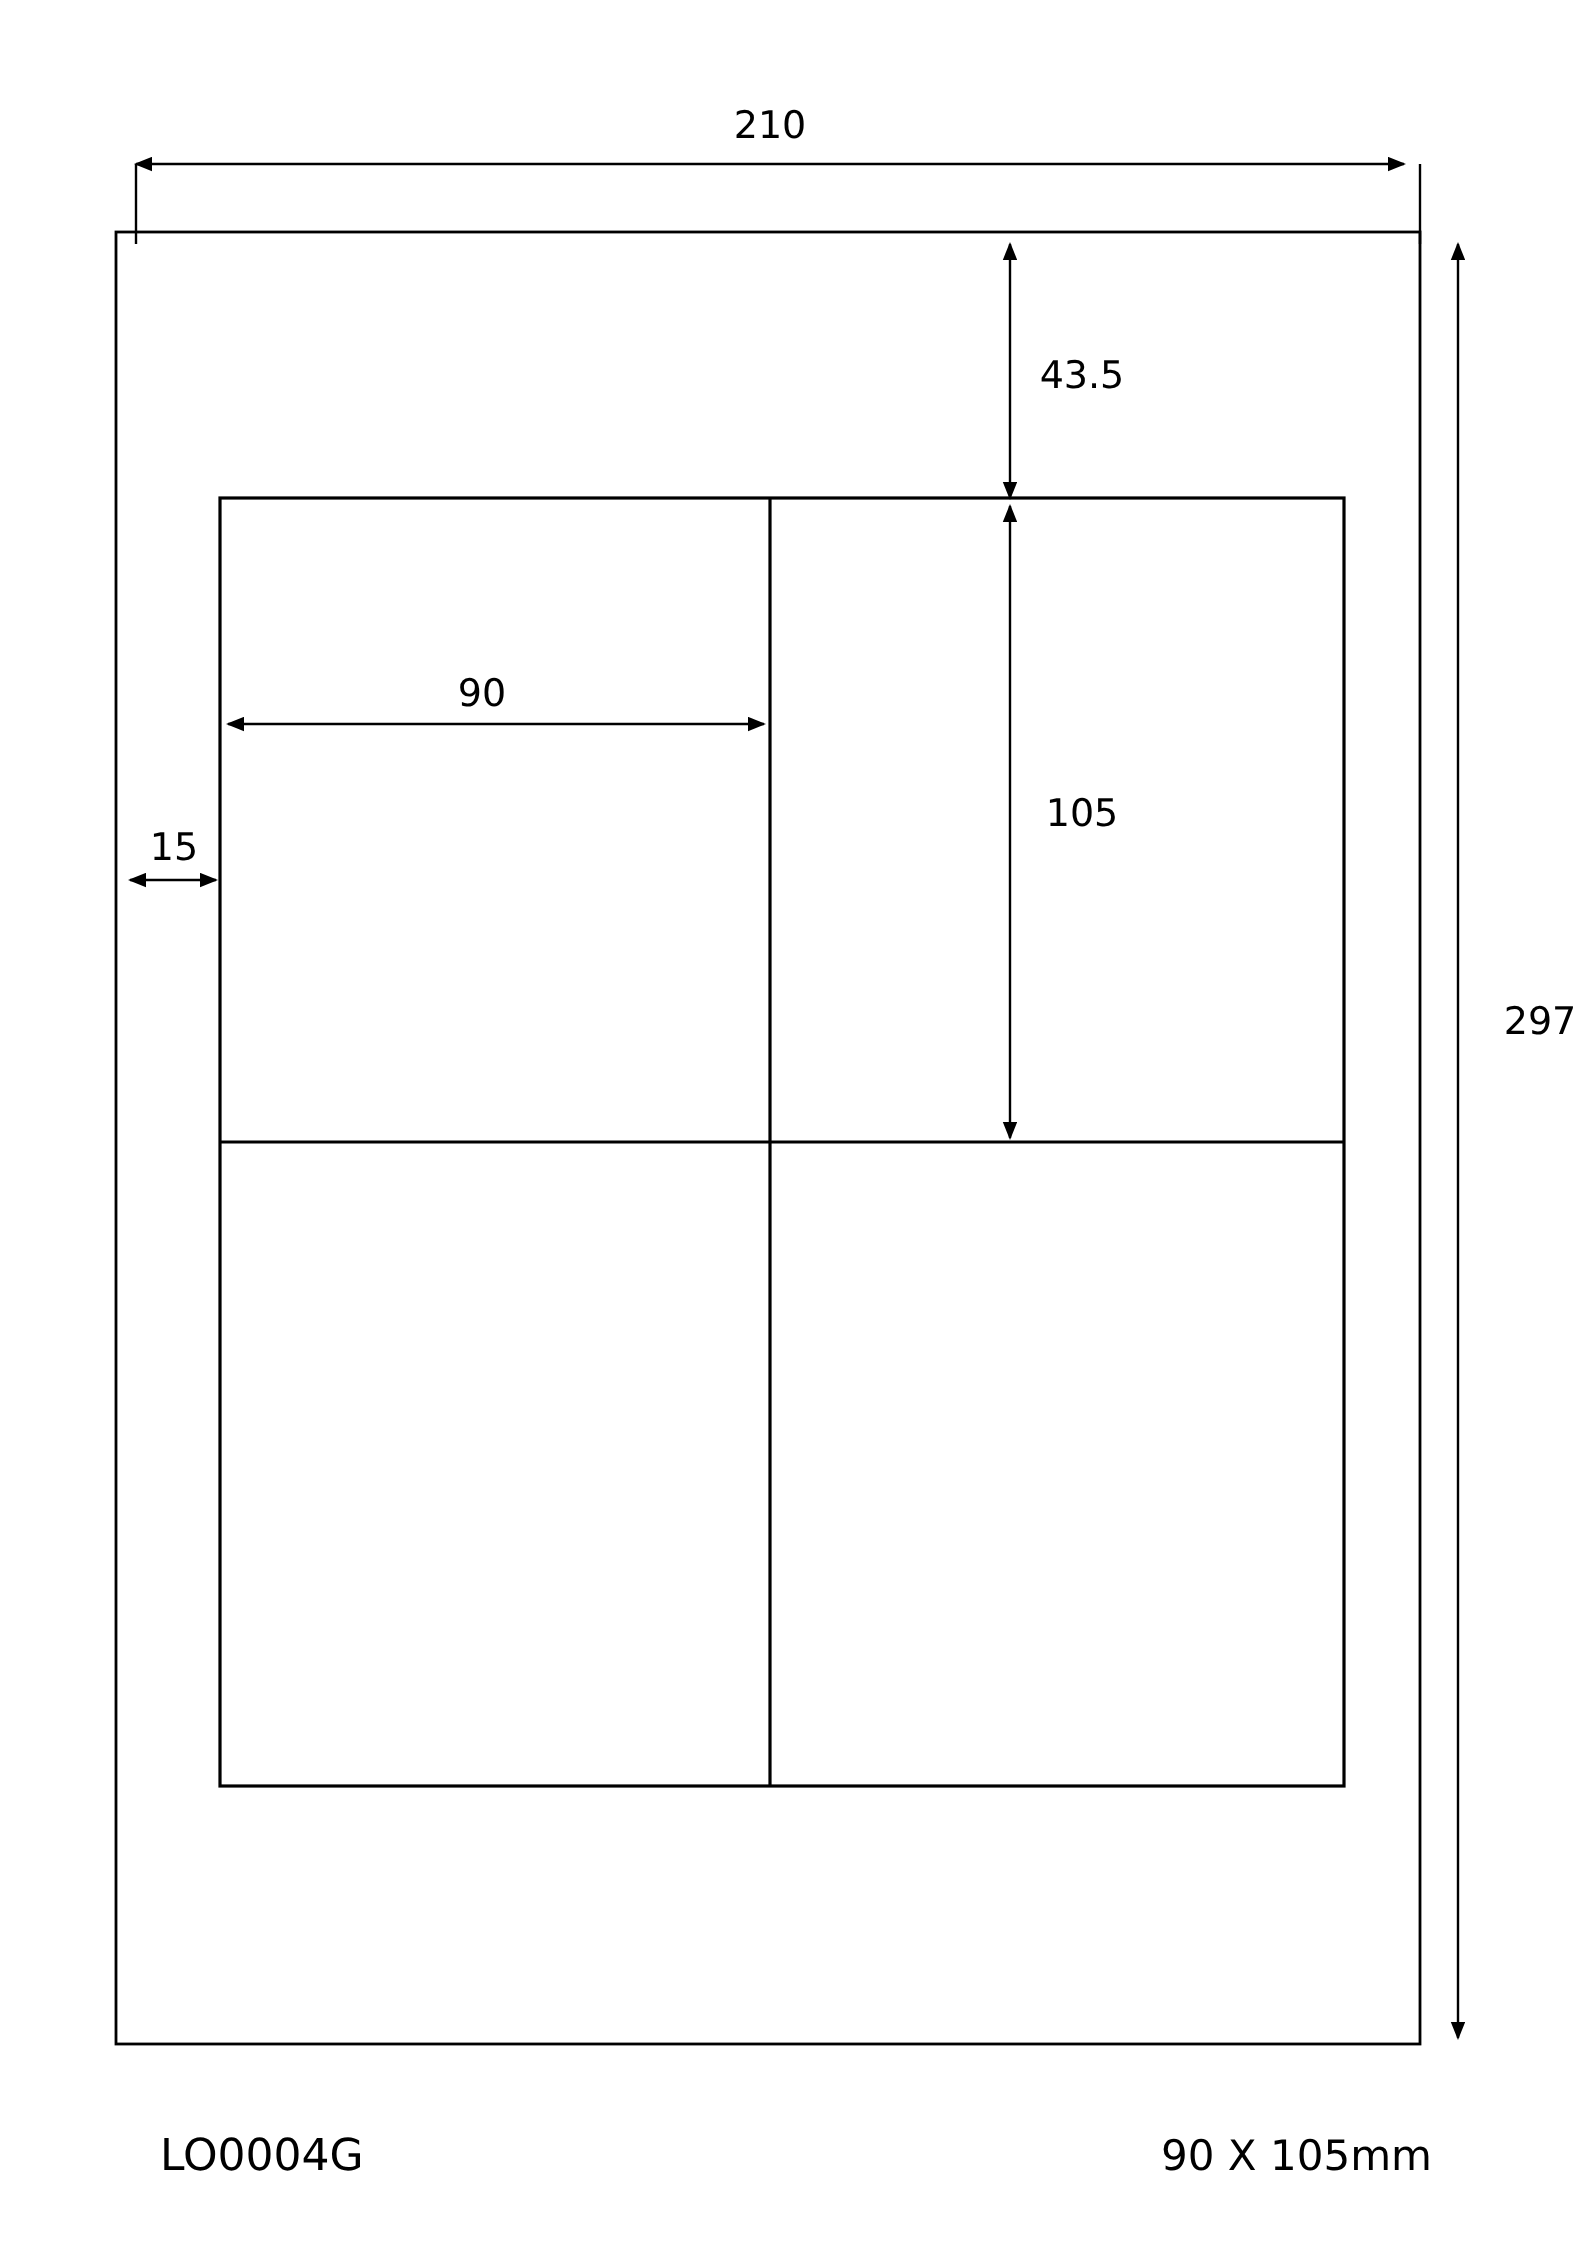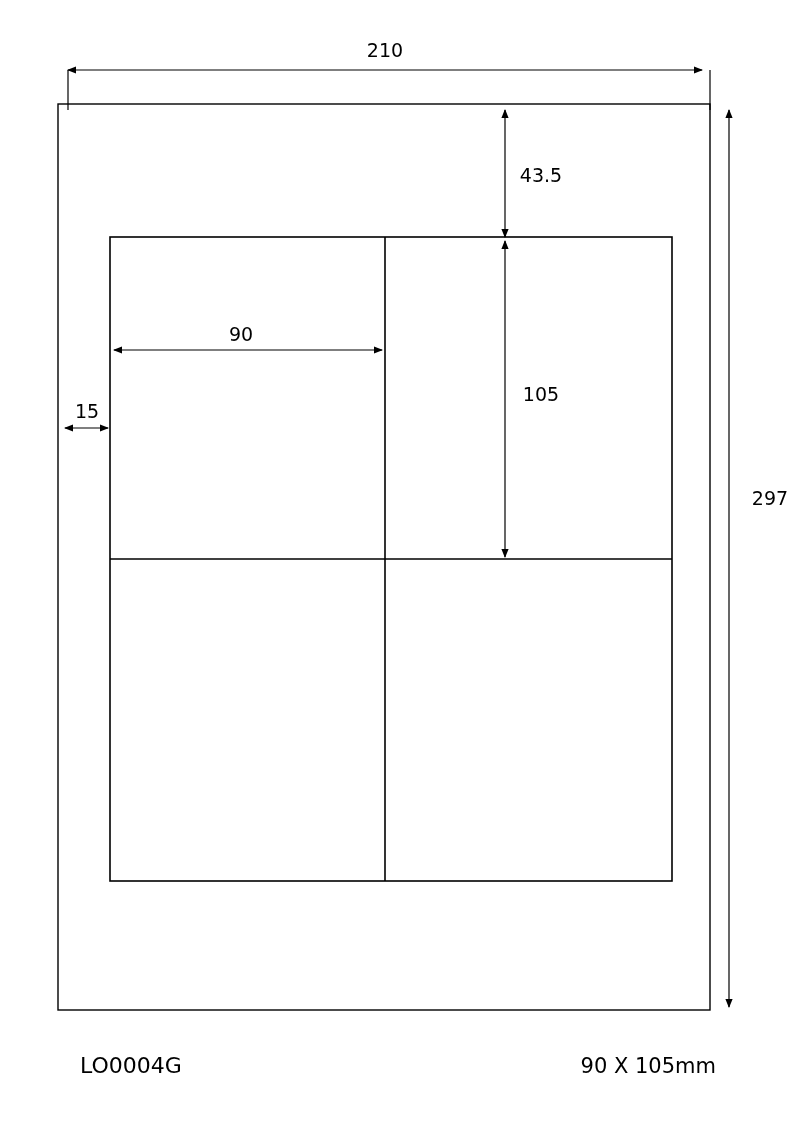--- a/index.html
+++ b/index.html
@@ -11,21 +11,21 @@
     width: 794px;
     height: 1123px;
     position: relative;
     font-family: "DejaVu Sans", "Liberation Sans", sans-serif;
     color: #000000;
     overflow: hidden;
   }
   #diagram-root {
     position: absolute;
     left: 0;
-    top: 0;
+    top: 12px;
     width: 794px;
     height: 845px;
   }
   svg.sheet {
     position: absolute;
     left: 0;
     top: 0;
     width: 794px;
     height: 1123px;
   }

